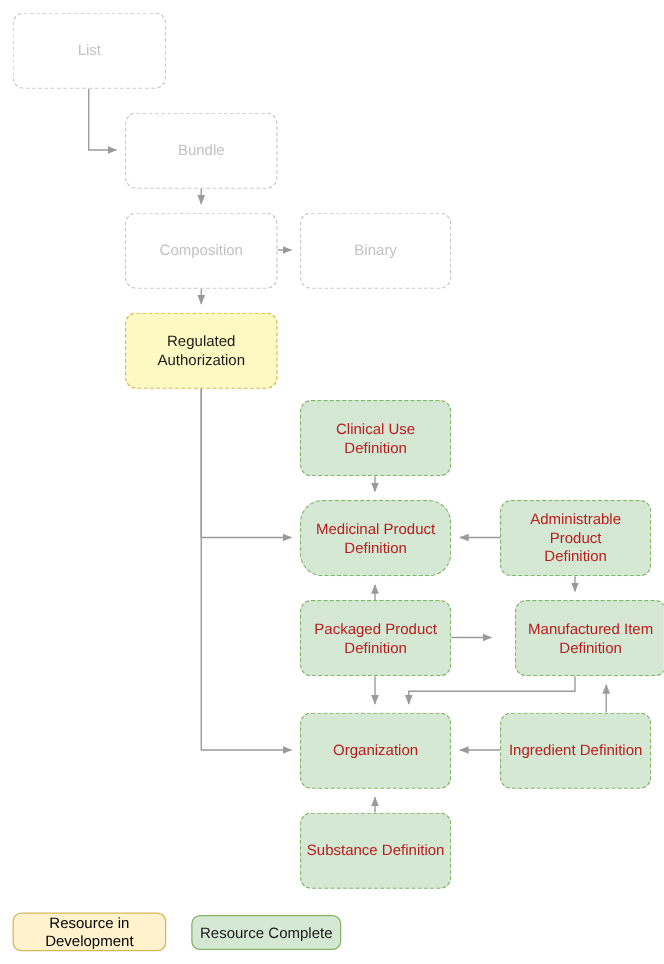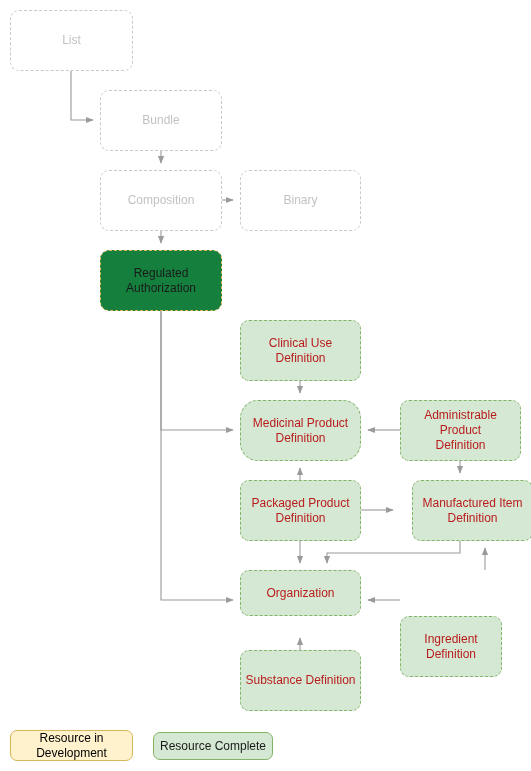--- a/index.html
+++ b/index.html
@@ -39,21 +39,21 @@
     line-height: 15px;
     padding: 2px 3px;
     white-space: pre-line;
   }
   .node.pending {
     background: #ffffff;
     border: 1.3px dashed #c9c9c9;
     color: #c2c2c2;
   }
   .node.dev {
-    background: #15803d;
+    background: #fef9c3;
     border: 1.3px dashed #d6b656;
     color: #1a1a1a;
   }
   .node.complete {
     background: #d5e8d4;
     border: 1.3px dashed #82b366;
     color: #b91c1c;
   }
   .legend-item {
     position: absolute;
@@ -119,22 +119,22 @@
 Authorization</span></div>
       <div class="node complete" style="left: 240px; top: 320px; width: 121px; height: 61px;"><span>Clinical Use Definition</span></div>
       <div class="node complete" style="left: 240px; top: 400px; width: 121px; height: 61px; border-radius: 18px;"><span>Medicinal Product
 Definition</span></div>
       <div class="node complete" style="left: 400px; top: 400px; width: 121px; height: 61px;"><span>Administrable Product
 Definition</span></div>
       <div class="node complete" style="left: 240px; top: 480px; width: 121px; height: 61px;"><span>Packaged Product
 Definition</span></div>
       <div class="node complete" style="left: 412px; top: 480px; width: 121px; height: 61px;"><span>Manufactured Item
 Definition</span></div>
-      <div class="node complete" style="left: 240px; top: 570px; width: 121px; height: 46px;"><span>Organization</span></div>
-      <div class="node complete" style="left: 400px; top: 570px; width: 102px; height: 61px; margin-top: 46px;"><span>Ingredient Definition</span></div>
+      <div class="node complete" style="left: 240px; top: 570px; width: 121px; height: 61px;"><span>Organization</span></div>
+      <div class="node complete" style="left: 400px; top: 570px; width: 121px; height: 61px;"><span>Ingredient Definition</span></div>
       <div class="node complete" style="left: 240px; top: 650px; width: 121px; height: 61px;"><span>Substance Definition</span></div>
     </div>
   <div id="legend-group">
       <div class="legend-item dev" style="left: 10px; top: 730px; width: 123px; height: 31px;"><span>Resource in
 Development</span></div>
       <div class="legend-item complete" style="left: 141px; top: 732px; width: 120px; height: 28px;"><span>Resource Complete</span></div>
     </div>
 
 </div>
 

